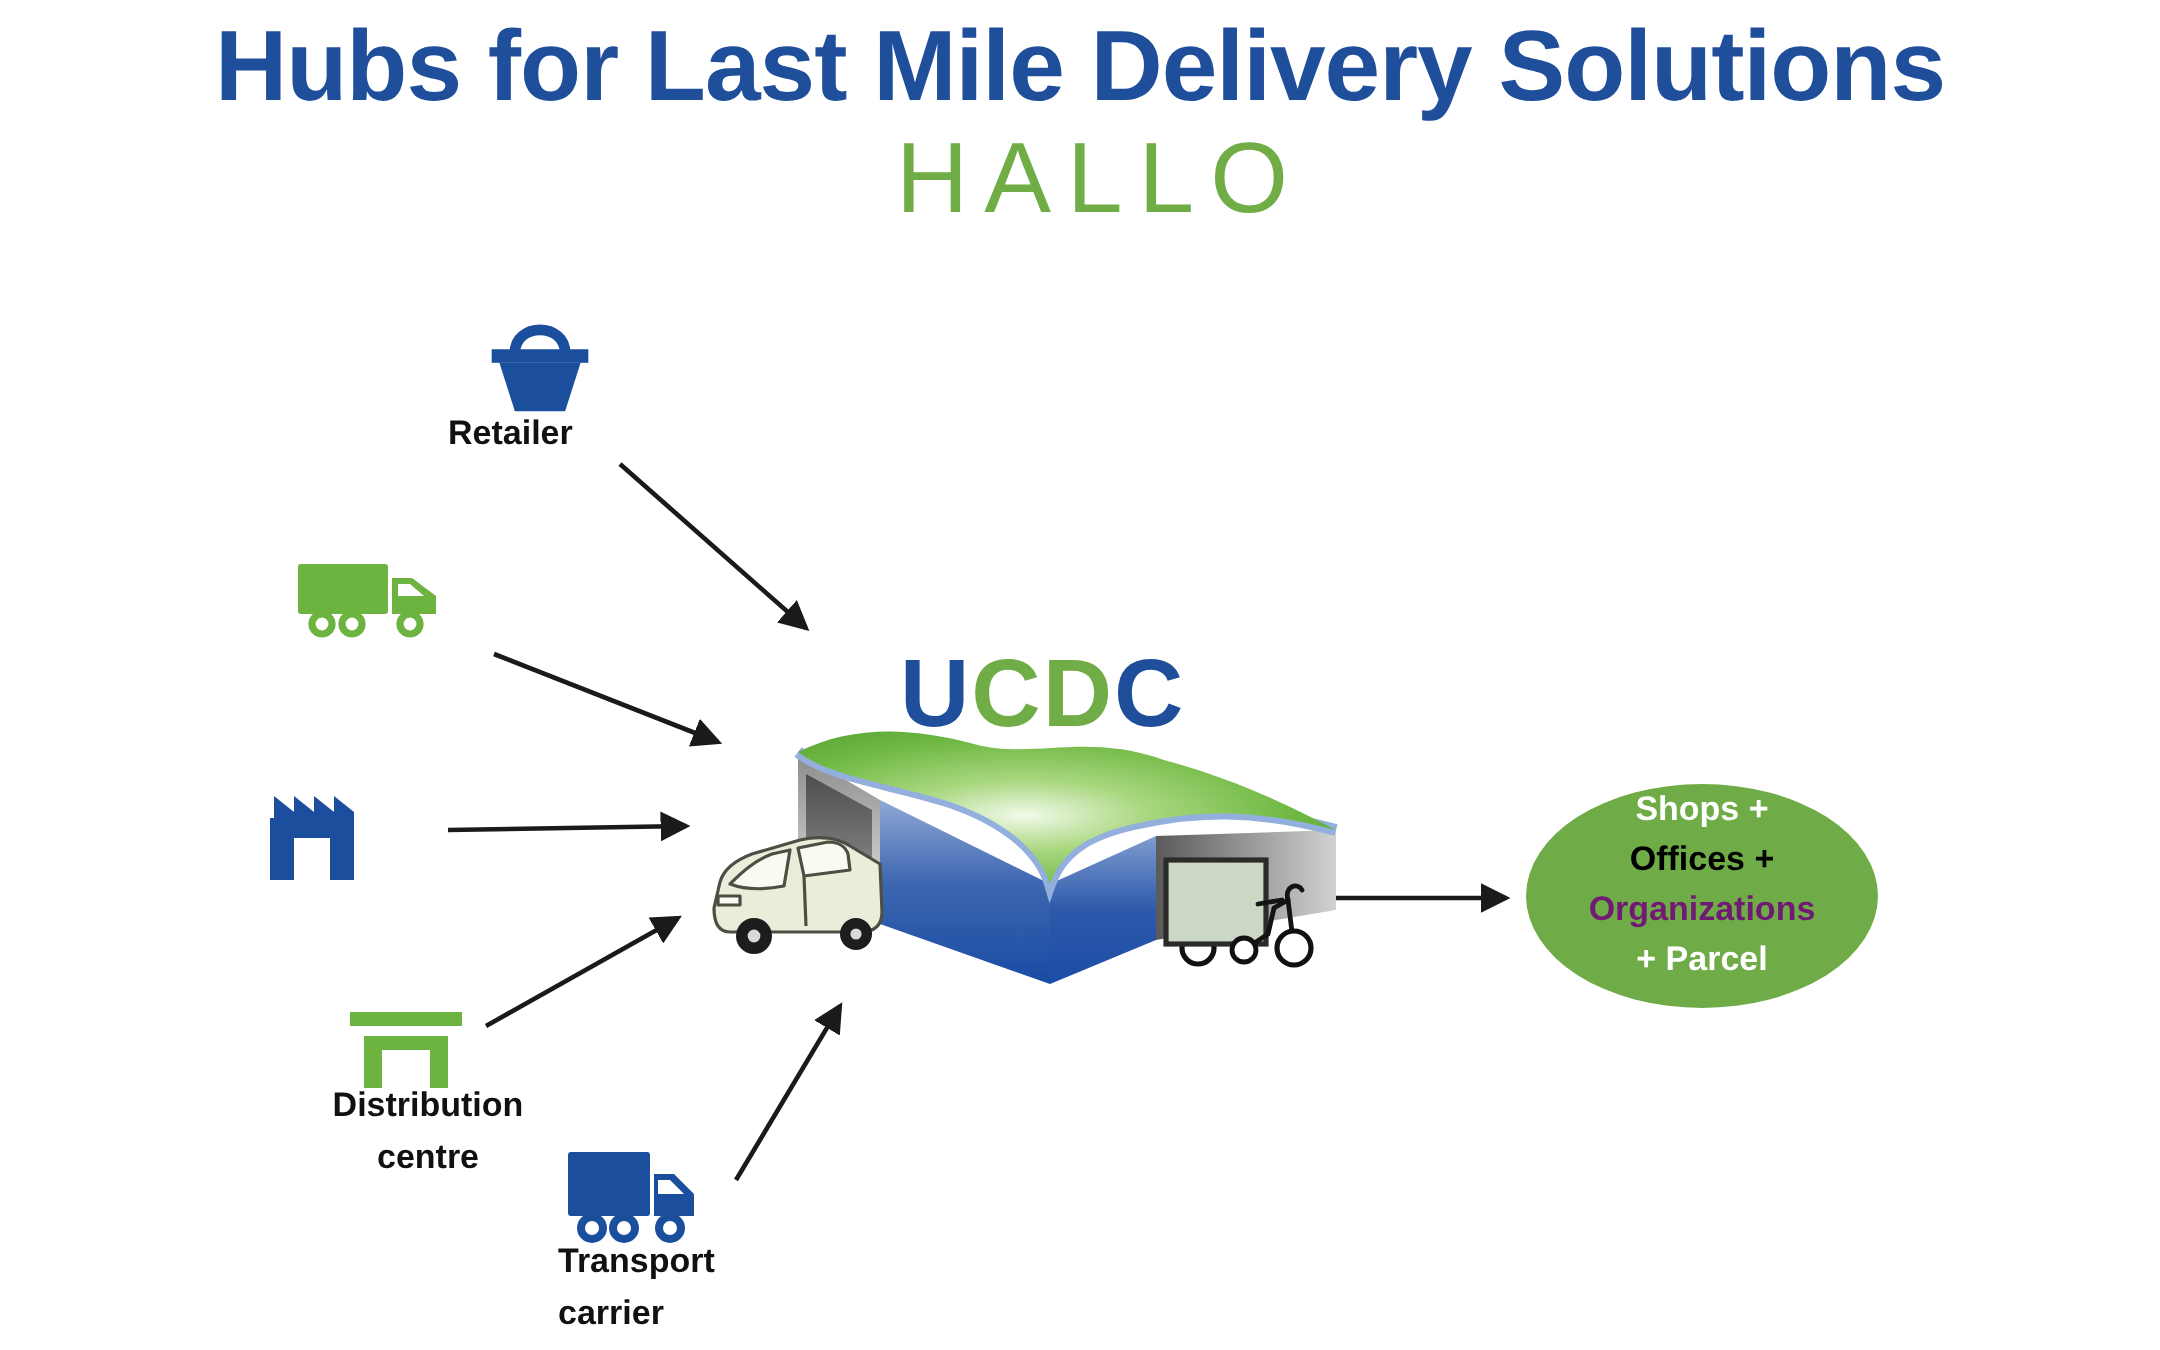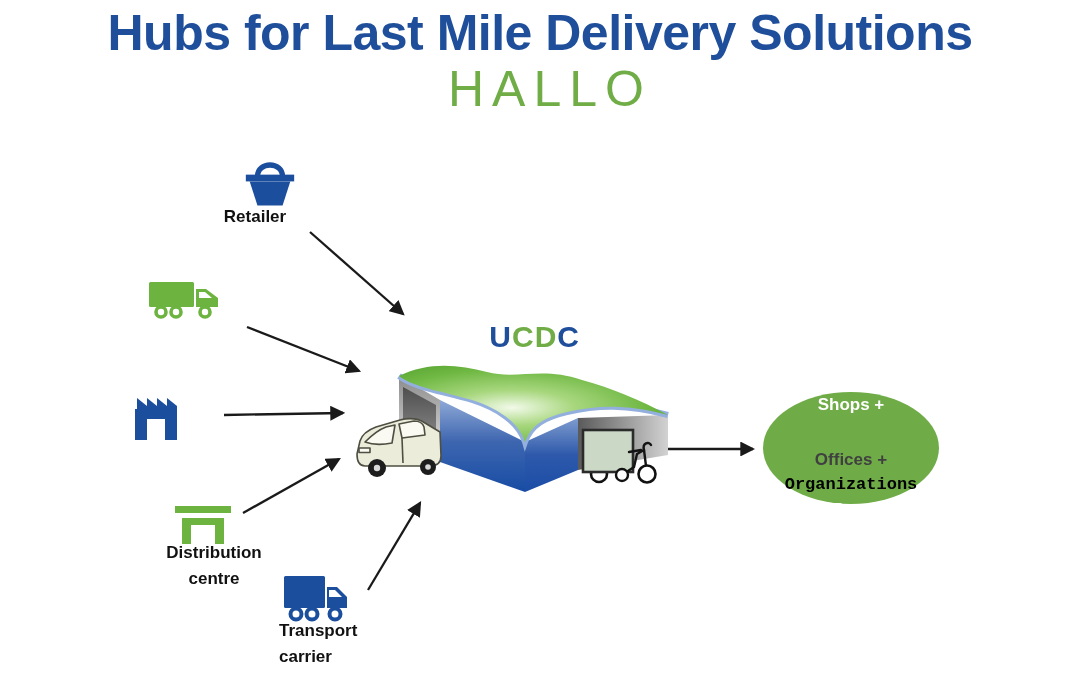--- a/index.html
+++ b/index.html
@@ -4,30 +4,30 @@
 <style>
   html,body{margin:0;padding:0;background:#fff;}
   .canvas{position:relative;width:1080px;height:675px;background:#ffffff;overflow:hidden;
           font-family:"Liberation Sans",sans-serif;}
   .abs{position:absolute;}
   .title{left:0;right:0;top:4px;text-align:center;font-size:50px;font-weight:700;letter-spacing:-.5px;}
   .subtitle{left:0;right:0;top:60px;text-align:center;font-size:50px;font-weight:400;letter-spacing:8px;padding-left:20px;}
   .overlay{left:0;top:0;width:1080px;height:675px;pointer-events:none;}
   .lbl{font-weight:700;font-size:17px;line-height:1.5;color:#111;}
   .icon-retailer{left:241px;top:150px;}
-  .lbl-retailer{left:195px;top:204px;width:120px;text-align:center;}
+  .lbl-retailer{left:224px;top:204px;width:120px;text-align:left;}
   .icon-parcel{left:148px;top:281px;}
   .lbl-parcel{left:113px;top:314px;width:150px;text-align:center;white-space:nowrap;}
   .icon-manufacturer{left:127px;top:393px;}
   .lbl-manufacturer{left:89px;top:436px;width:140px;text-align:center;}
   .icon-distribution{left:172px;top:504px;}
   .lbl-distribution{left:158px;top:540px;width:112px;text-align:center;}
   .icon-transport{left:283px;top:575px;}
   .lbl-transport{left:279px;top:618px;width:100px;text-align:left;}
-  .hub-label{left:450px;top:320px;width:130px;text-align:right;font-size:30px;font-weight:700;letter-spacing:1px;}
+  .hub-label{left:450px;top:320px;width:130px;text-align:left;font-size:48px;font-weight:700;letter-spacing:1px;}
   .hub-art{left:350px;top:355px;}
   .dest{left:763px;top:392px;width:176px;height:112px;border-radius:50%;
         display:flex;flex-direction:column;align-items:center;text-align:center;}
   .dest .line{font-weight:700;font-size:17px;line-height:25px;}
   .arrow{stroke:#1a1a1a;stroke-width:2.3;}
 </style>
 </head>
 <body>
 
 <div class="canvas">
@@ -156,18 +156,18 @@
       <rect x="233" y="75" width="50" height="42" fill="#CBD8C6" stroke="#2b2b2b" stroke-width="2.6"></rect>
       <path d="M272,120 L284,112 L287,99 M279,97 L291,95 M287,99 L294,95 M294,95 L297,119" fill="none" stroke="#141414" stroke-width="2.4" stroke-linecap="round"></path>
       <path d="M294,95 C292,88 299,86 301,90" fill="none" stroke="#141414" stroke-width="2.4" stroke-linecap="round"></path>
       <circle cx="272" cy="120" r="6" fill="#ffffff" stroke="#111" stroke-width="2.4"></circle>
       <circle cx="297" cy="119" r="8.5" fill="#ffffff" stroke="#111" stroke-width="2.6"></circle>
     </g>
   </svg>
 
   <div class="abs dest" style="background-color: rgb(111, 172, 71);">
     <div class="line" style="color: rgb(255, 255, 255);">Shops +</div>
-    <div class="line" style="color: #404040; margin-top: 30px;">Offices +</div>
-    <div class="line" style="color: #000000; font-family: Liberation Mono, monospace;">Organizations</div>
+    <div class="line" style="color: #000000;">Offices +</div>
+    <div class="line" style="color: #701a75;">Organizations</div>
     <div class="line" style="color: rgb(255, 255, 255);">+ Parcel</div>
   </div>
 
 </div>
 
 </body></html>

